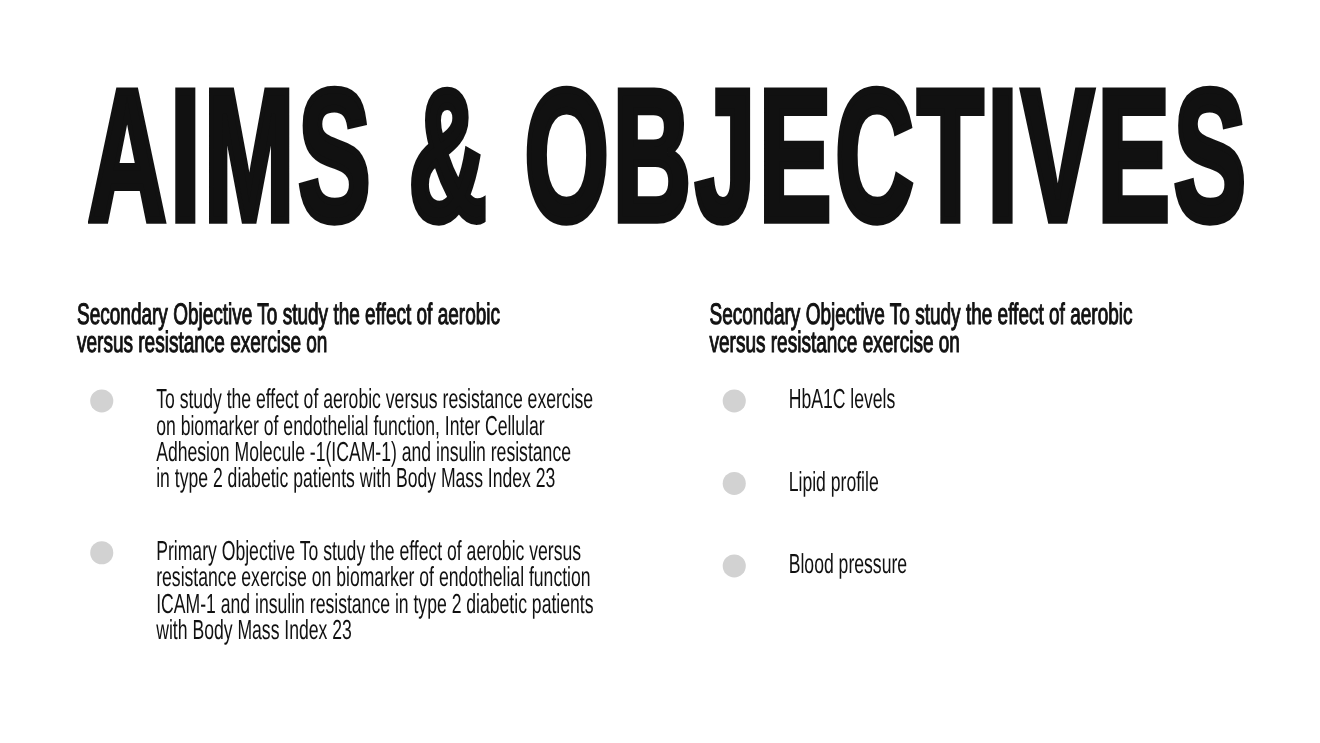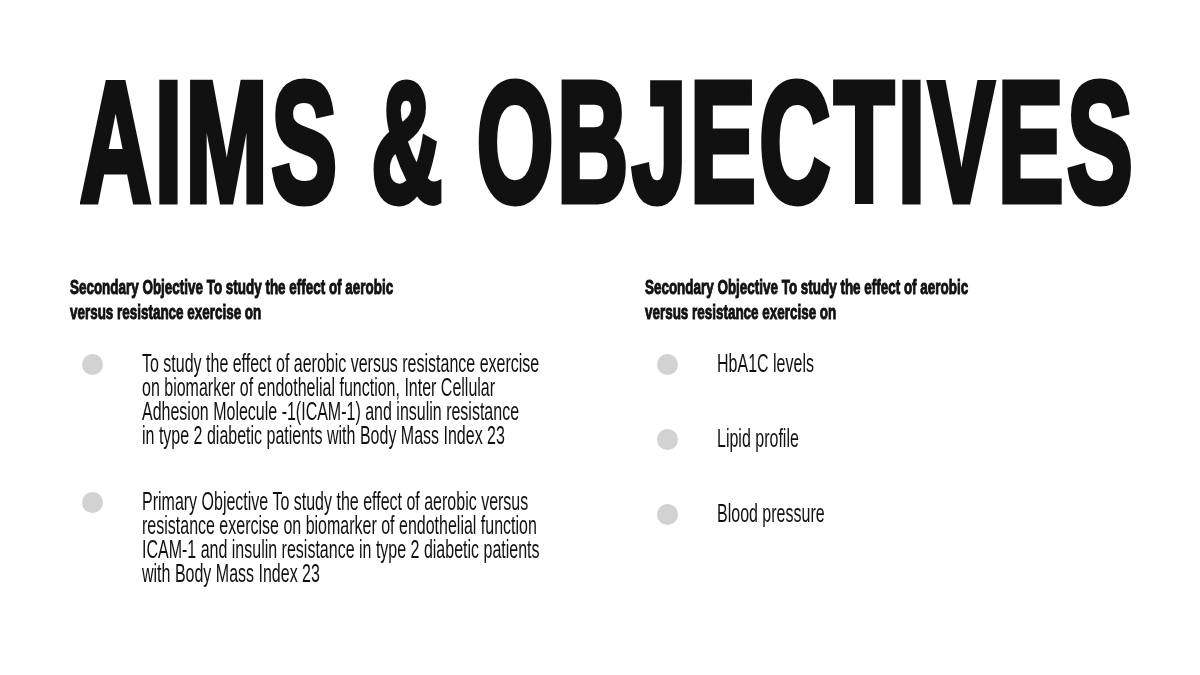--- a/index.html
+++ b/index.html
@@ -31,23 +31,23 @@
     letter-spacing:6px;
     white-space:nowrap;
     color:var(--text);
     -webkit-text-stroke:7px var(--text);
     transform:scaleX(0.58);
     transform-origin:0 0;
   }
   
   .heading{
     position:absolute;
-    font-size:21px;
+    font-size:27px;
     line-height:25px;
-    font-weight:700;
+    font-weight:400;
     color:var(--text);
     -webkit-text-stroke:1px var(--text);
   }
   .heading-left{left:58px;top:274px;}
   .heading-right{left:633px;top:274px;}
   .hline{
     display:block;
     white-space:nowrap;
     transform:scaleX(0.64);
     transform-origin:0 0;

